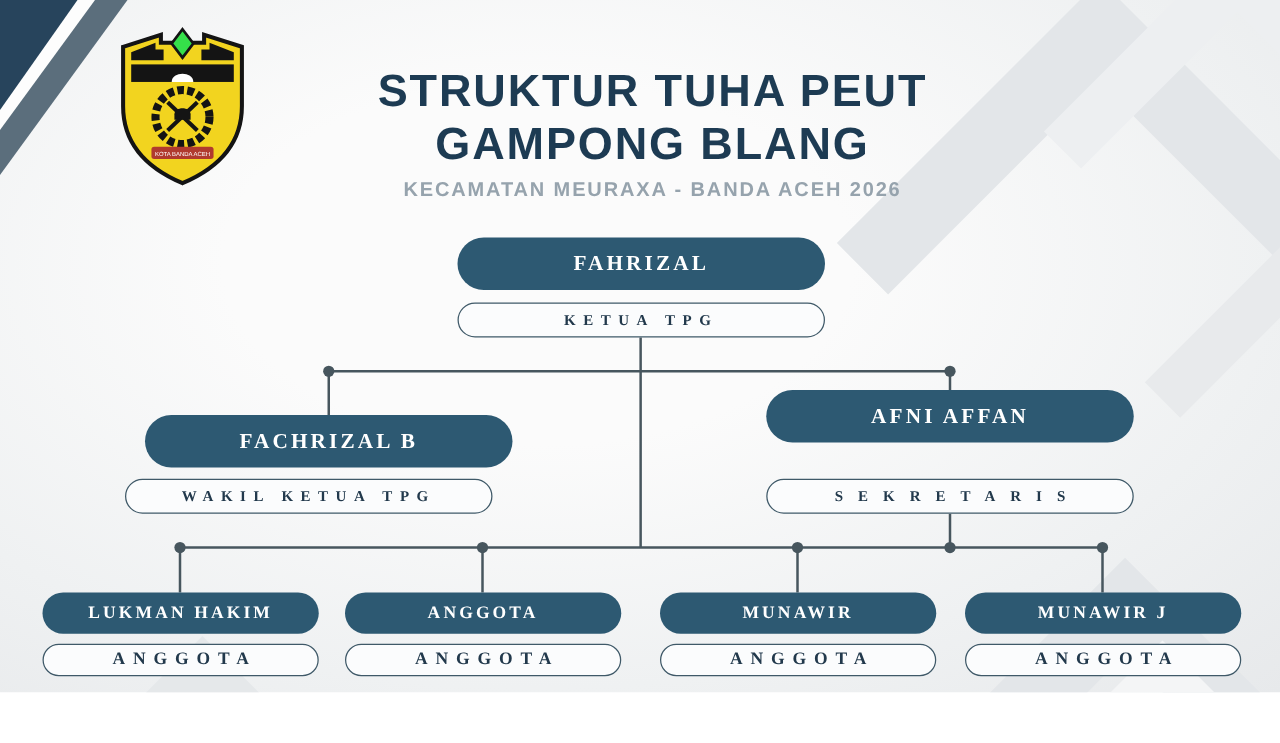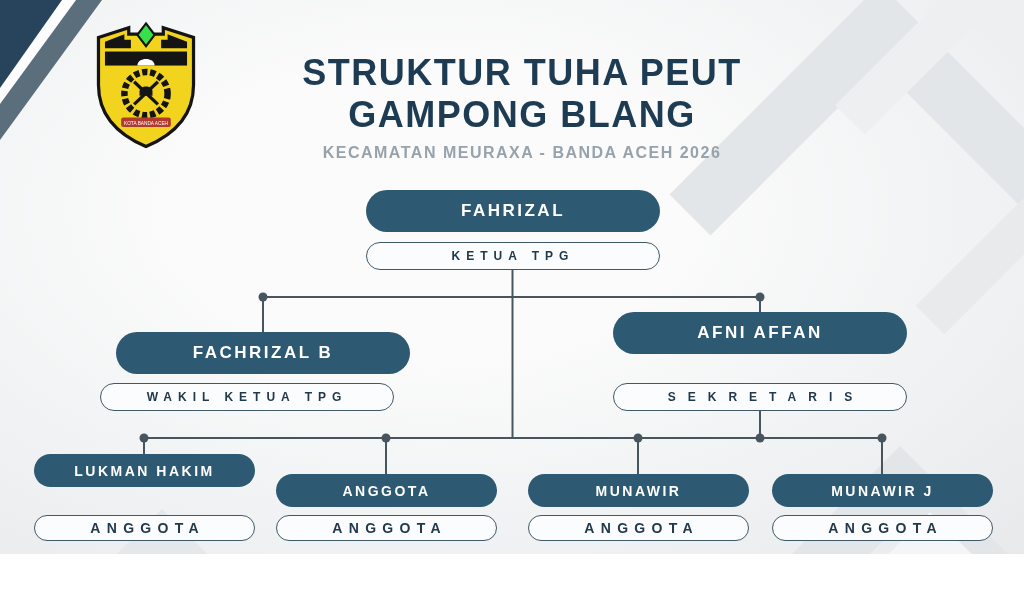--- a/index.html
+++ b/index.html
@@ -27,25 +27,25 @@
   .subtitle{
     margin-top:8px;font-weight:bold;color:var(--subtitle);font-size:16px;
     letter-spacing:1.5px;
   }
   .node,.role{
     position:absolute;display:flex;align-items:center;justify-content:center;
     box-sizing:border-box;text-align:center;white-space:nowrap;
   }
   .node{
     background:var(--node-fill);color:var(--node-text);
-    font-family:Liberation Sans, sans-serif;font-weight:bold;
+    font-family:Liberation Serif, serif;font-weight:bold;
   }
   .role{
     background:#fbfcfd;border:1.6px solid var(--role-border);color:var(--role-text);
-    font-family:Liberation Sans, sans-serif;font-weight:bold;
+    font-family:Liberation Serif, serif;font-weight:bold;
   }
   .node.lg{width:294px;height:42px;border-radius:21px;font-size:17px;letter-spacing:2.5px;}
   .role.lg{width:294px;height:28px;border-radius:14px;font-size:12px;letter-spacing:0.5em;}
   .role.lg.wide{letter-spacing:1.0em;text-indent:1.0em;}
   .node.sm{width:221px;height:33px;border-radius:17px;font-size:14px;letter-spacing:2.5px;}
   .role.sm{width:221px;height:26px;border-radius:13px;font-size:14px;letter-spacing:0.45em;text-indent:0.45em;}
   .connectors line{stroke:var(--connector);stroke-width:2;}
   .connectors circle{fill:var(--connector);}
 </style>
 </head>
@@ -115,21 +115,21 @@
 
   <div class="node lg" style="left:366px;top:190px">FAHRIZAL</div>
   <div class="role lg" style="left:366px;top:242px">KETUA TPG</div>
 
   <div class="node lg" style="left:116px;top:332px">FACHRIZAL B</div>
   <div class="role lg" style="left:100px;top:383px">WAKIL KETUA TPG</div>
 
   <div class="node lg" style="left:613px;top:312px">AFNI AFFAN</div>
   <div class="role lg wide" style="left:613px;top:383px">SEKRETARIS</div>
 
-  <div class="node sm" style="left:34px;top:454px">LUKMAN HAKIM</div>
+  <div class="node sm" style="left:34px;top:474px">LUKMAN HAKIM</div>
   <div class="role sm" style="left:34px;top:515px">ANGGOTA</div>
 
   <div class="node sm" style="left:276px;top:474px">ANGGOTA</div>
   <div class="role sm" style="left:276px;top:515px">ANGGOTA</div>
 
   <div class="node sm" style="left:528px;top:474px">MUNAWIR</div>
   <div class="role sm" style="left:528px;top:515px">ANGGOTA</div>
 
   <div class="node sm" style="left:772px;top:474px">MUNAWIR J</div>
   <div class="role sm" style="left:772px;top:515px">ANGGOTA</div>

